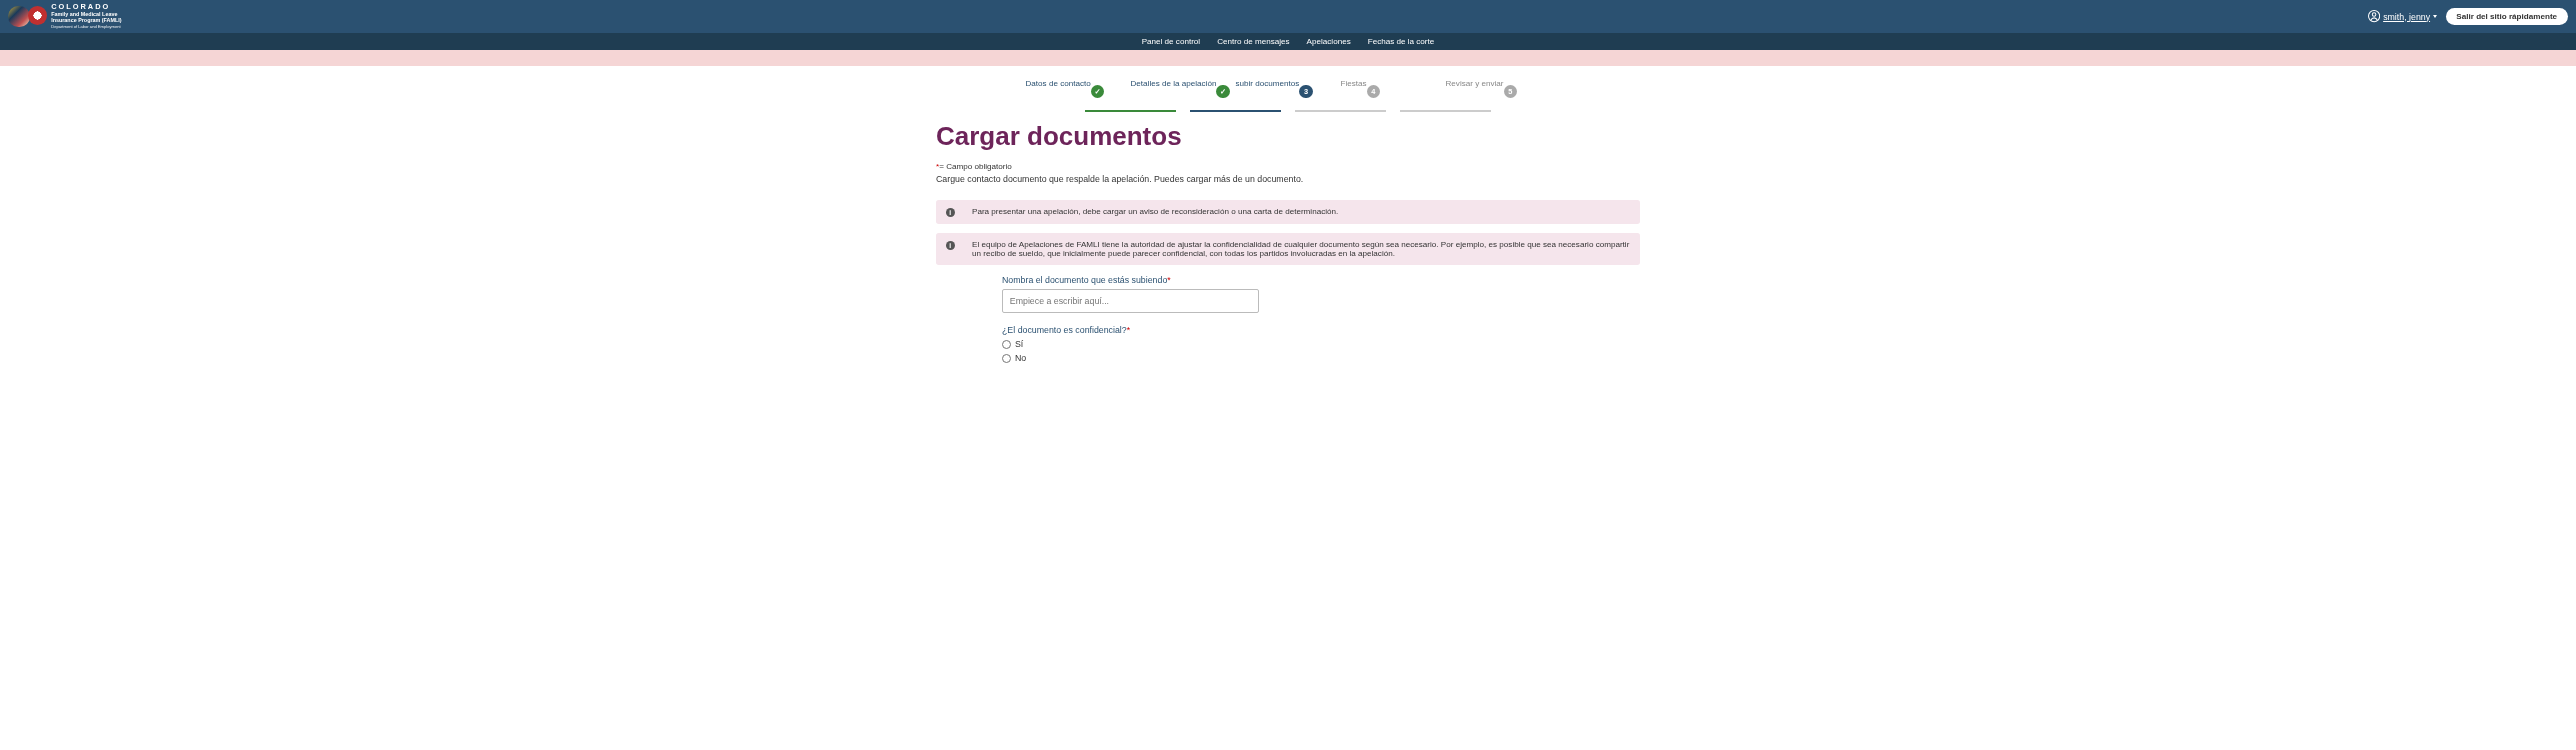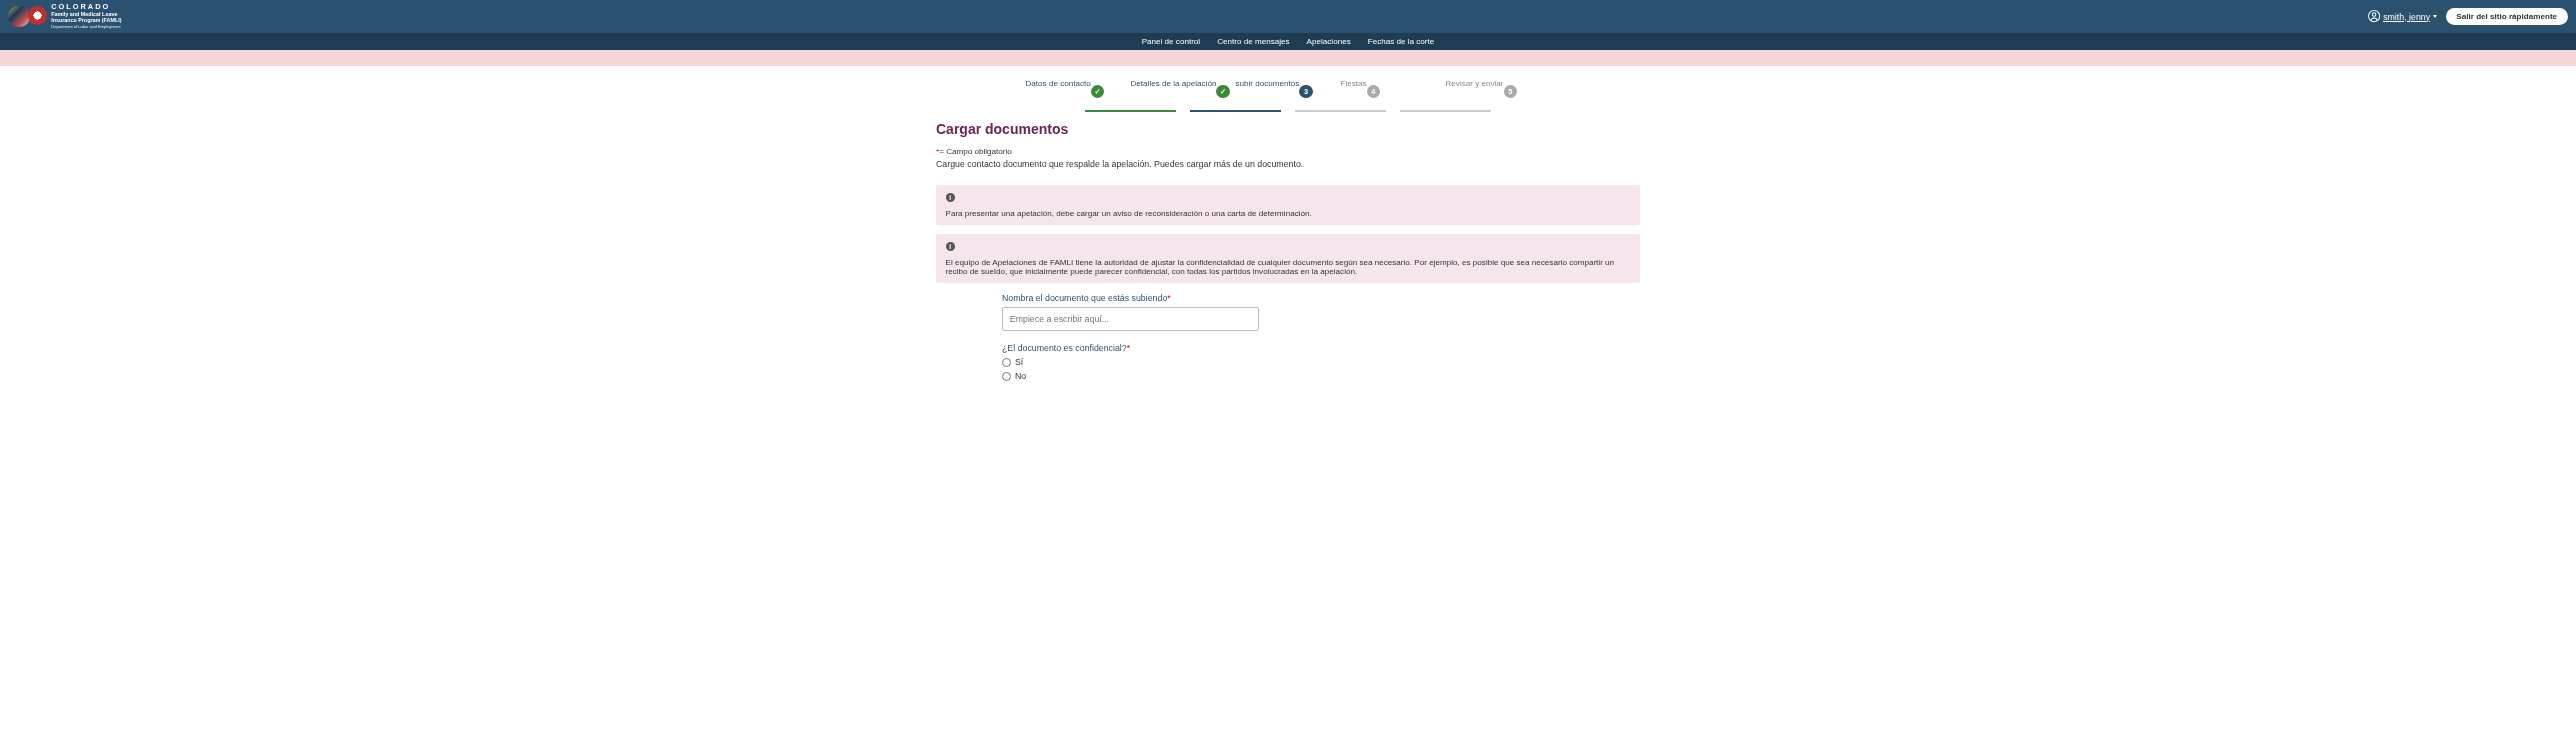--- a/index.html
+++ b/index.html
@@ -36,26 +36,26 @@
     .step.done .step-circle { background: #3a8a3a; color: #fff; }
     .step.active .step-circle { background: #2b5171; color: #fff; }
     .step.pending .step-circle { background: #aaa; color: #fff; }
     .step-line { position: absolute; height: 2px; width: 91px; top: 31px; left: 59px; z-index: 1; }
     .step-line.green { background: #3a8a3a; }
     .step-line.blue { background: #2b5171; }
     .step-line.gray { background: #ccc; }
     .check::before { content: '✓'; }
     
     .content { max-width: 731px; margin: 0 auto; padding: 0 13.5px 27px; }
-    .page-title { color: #6d245a; font-size: 14px; font-weight: 600; margin-bottom: 10.8px; }
+    .page-title { color: #6d245a; font-size: 26px; font-weight: 600; margin-bottom: 10.8px; }
     .required-note { font-size: 8.1px; margin-bottom: 2.7px; }
     .red { color: #c00; }
     .intro { font-size: 8.8px; margin-bottom: 16.2px; }
     
-    .info-box { background: #f5e5ec; border-radius: 2.7px; padding: 6.8px 9.5px; font-size: 8.1px; margin-bottom: 9.5px; display: flex; gap: 7px; flex-direction: column; }
+    .info-box { background: #f5e5ec; border-radius: 2.7px; padding: 6.8px 9.5px; font-size: 8.1px; margin-bottom: 9.5px; display: flex; gap: 17px; }
     .info-icon { width: 9.5px; height: 9.5px; border-radius: 50%; background: #555; color: #fff; display: inline-flex; align-items: center; justify-content: center; font-size: 6.8px; font-weight: bold; flex-shrink: 0; margin-top: 0.7px; }
     
     .form-section { max-width: 257px; margin-left: 66px; }
     .form-label { font-size: 8.8px; color: #2b5171; margin-bottom: 4.1px; display: block; }
     .text-input { width: 100%; padding: 6.1px 6.8px; border: 0.7px solid #bbb; border-radius: 2px; font-size: 8.8px; margin-bottom: 12.2px; }
     .radio-group { display: flex; flex-direction: column; gap: 4.1px; }
     .radio-item { display: flex; align-items: center; gap: 4.1px; font-size: 8.8px; }
     .radio-item input { width: 8.8px; height: 8.8px; }
   </style>
 </head>

